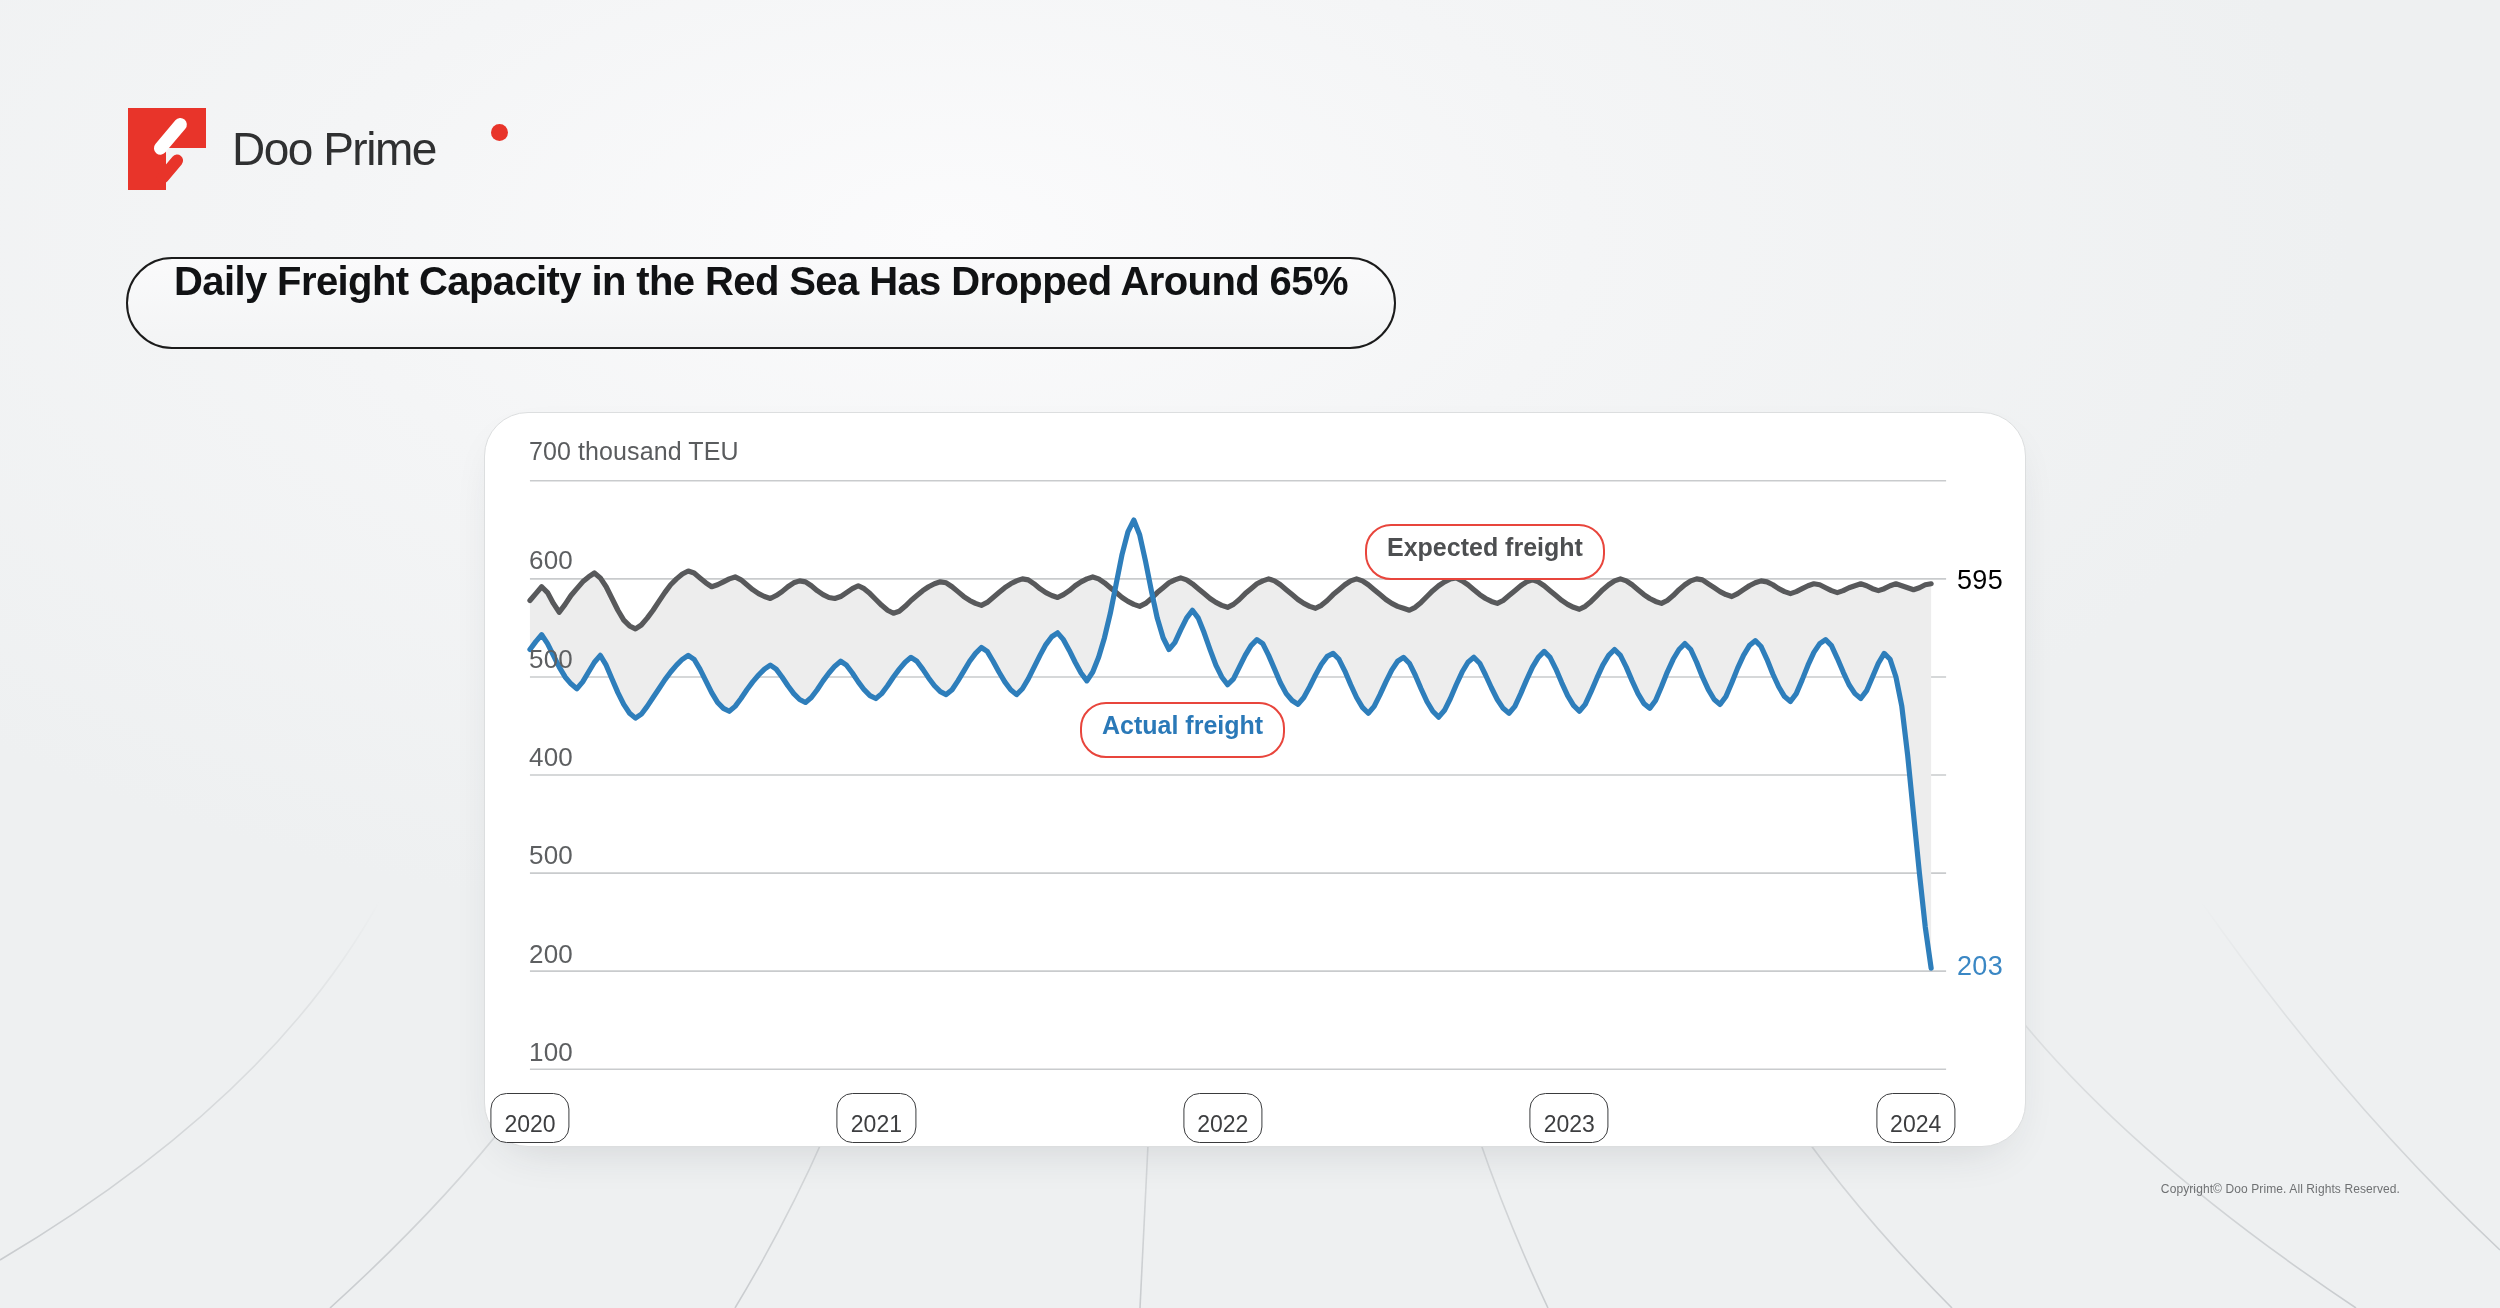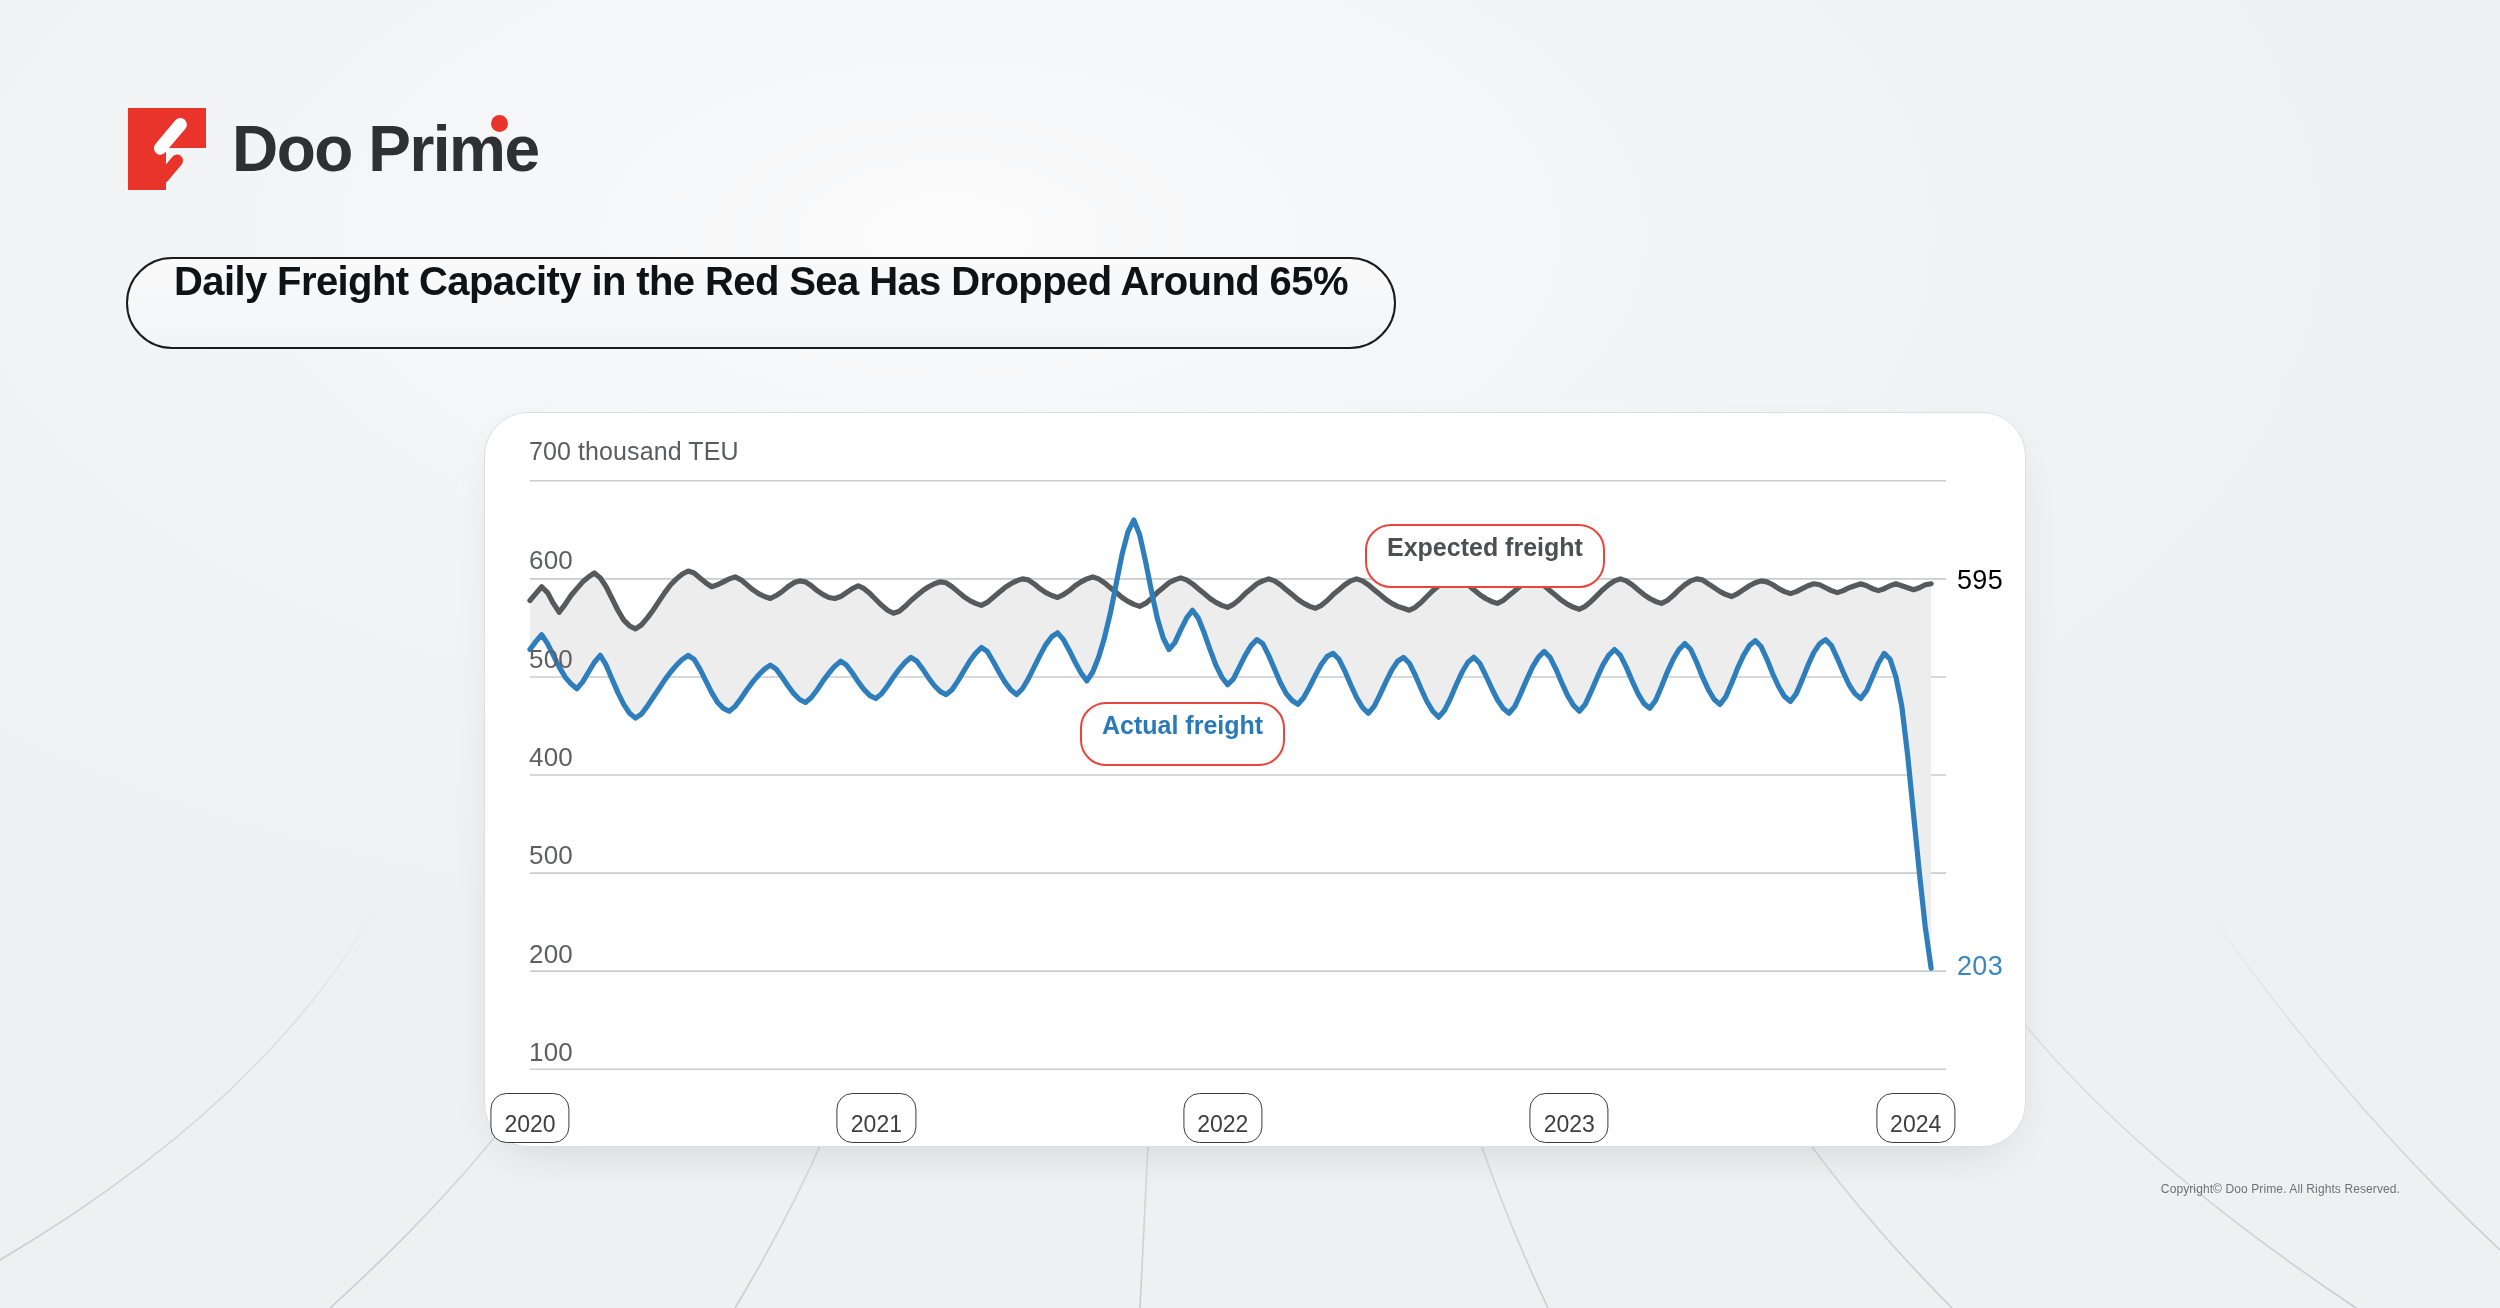--- a/index.html
+++ b/index.html
@@ -23,21 +23,21 @@
   
   #bg-grid { position:absolute; inset:0; width:100%; height:100%; }
 
   
   #header {
     position:absolute; left:128px; top:108px;
     display:flex; align-items:center; gap:26px;
   }
   #logo-mark { position:relative; width:78px; height:82px; }
   #wordmark {
-    font-size:64px; font-weight:700; letter-spacing:-1.5px;
+    font-size:46px; font-weight:400; letter-spacing:-1.5px;
     color:#2f3031; line-height:1; white-space:nowrap;
     position:relative;
   }
   #wordmark .dot {
     position:absolute; width:17px; height:17px; border-radius:50%;
     background:#e8342a; left:259px; top:-2px;
   }
 
   
   #headline-pill {
@@ -79,21 +79,21 @@
     position:absolute;
     transform:translateX(-50%);
     padding:18px 13px 5px;
     border:1.6px solid #3a3b3d; border-radius:16px;
     font-size:23px; color:#3d3e40; background:#fff;
     line-height:1.08; white-space:nowrap;
   }
 
   .series-pill {
     position:absolute;
-    padding:8px 20px 26px;
+    padding:8px 20px 18px;
     border:2.2px solid #e8453c; border-radius:26px;
     background:#ffffff;
     font-size:25px; font-weight:700;
     white-space:nowrap; line-height:1.05;
   }
   #pill-expected { color:#4d4f51; }
   #pill-actual   { color:#2a79b8; }
 
   .endlabel {
     position:absolute; font-size:27px; letter-spacing:0.3px;

